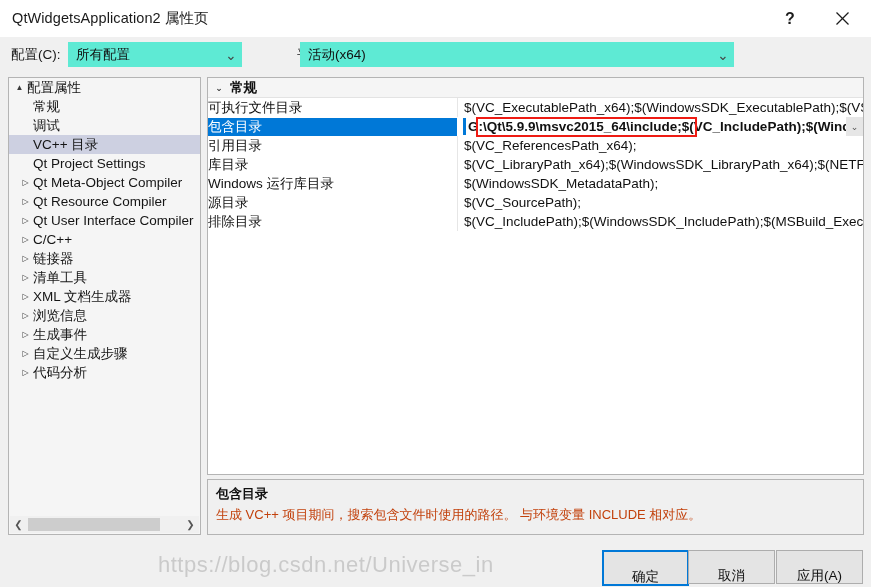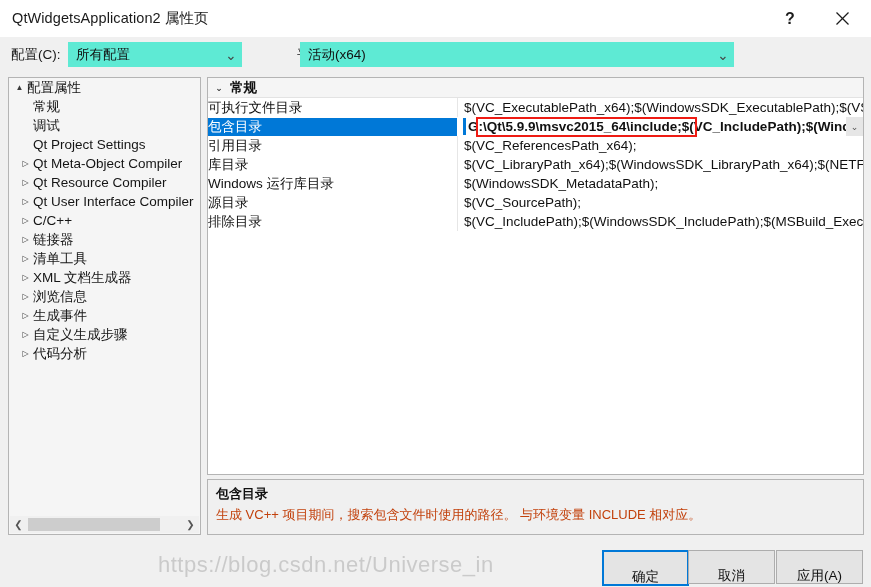--- a/index.html
+++ b/index.html
@@ -368,20 +368,24 @@
           <span class="tlabel">配置属性</span>
         </div>
         <div class="tnode lvl1">
           <span class="tarrow"></span>
           <span class="tlabel">常规</span>
         </div>
         <div class="tnode lvl1">
           <span class="tarrow"></span>
           <span class="tlabel">调试</span>
         </div>
+        <div class="tnode lvl1 sel">
+          <span class="tarrow"></span>
+          <span class="tlabel">VC++ 目录</span>
+        </div>
         <div class="tnode lvl1">
           <span class="tarrow"></span>
           <span class="tlabel">Qt Project Settings</span>
         </div>
         <div class="tnode lvl1">
           <span class="tarrow">▷</span>
           <span class="tlabel">Qt Meta-Object Compiler</span>
         </div>
         <div class="tnode lvl1">
           <span class="tarrow">▷</span>

